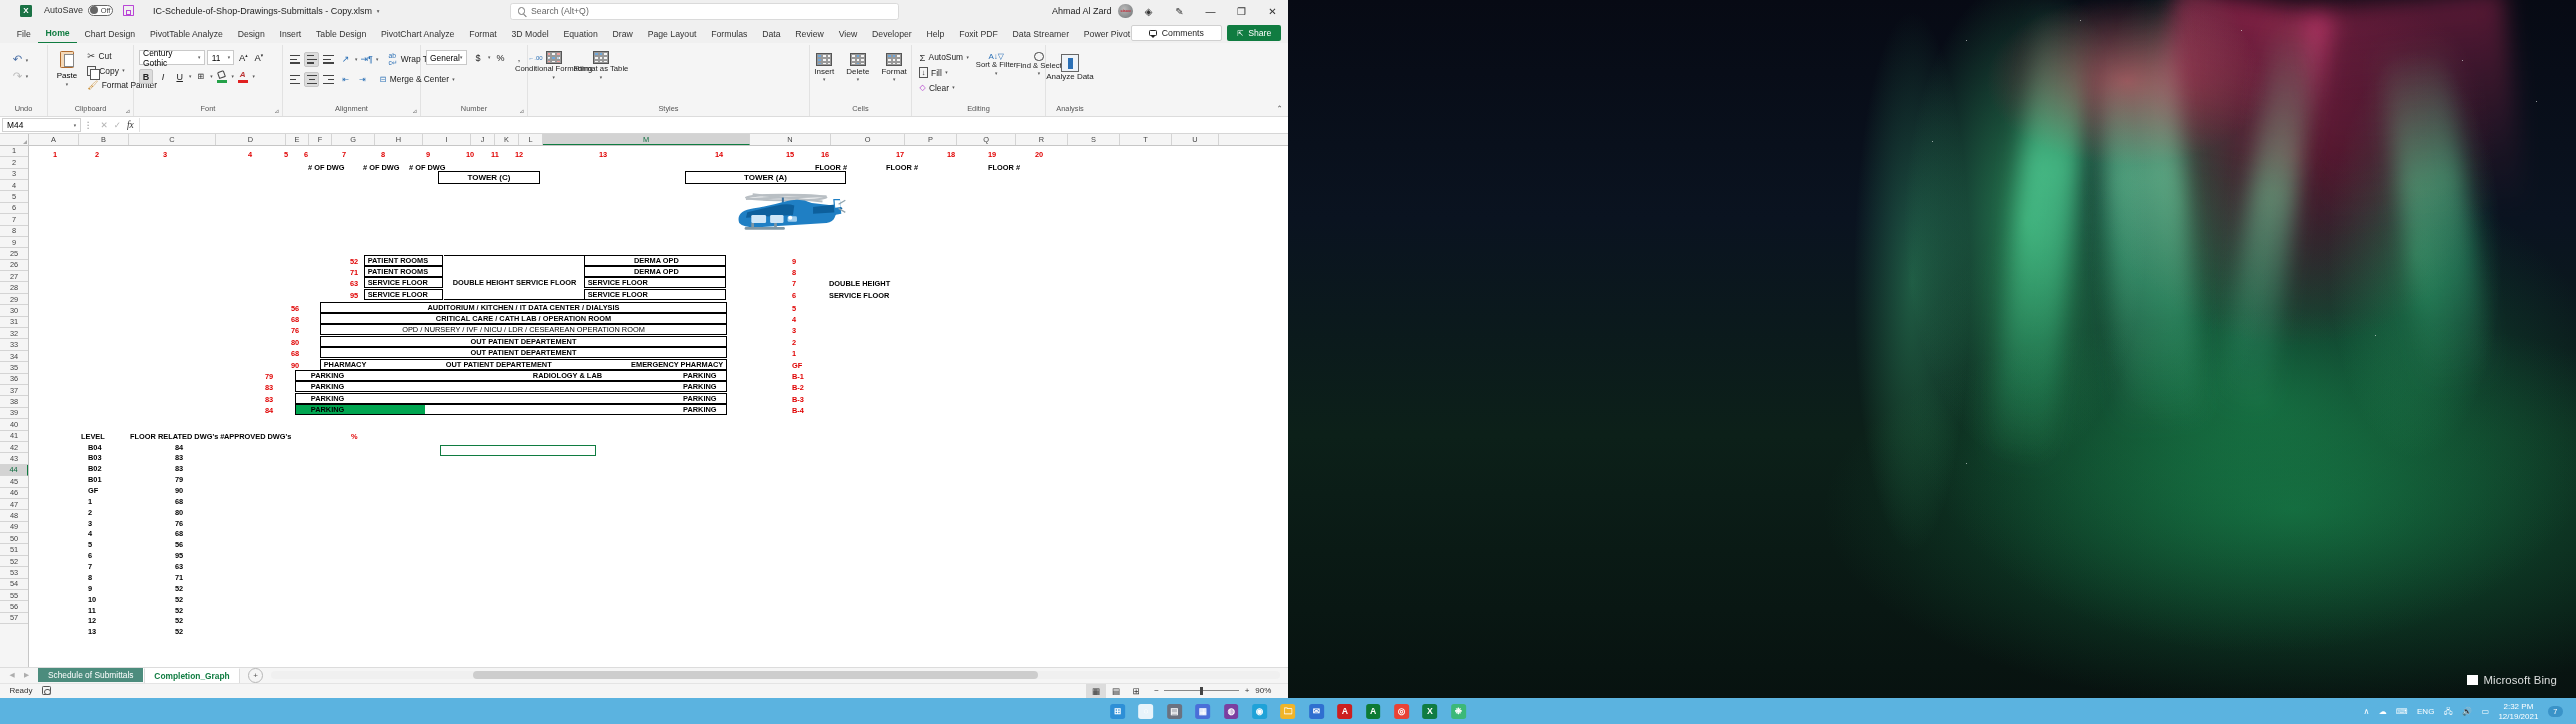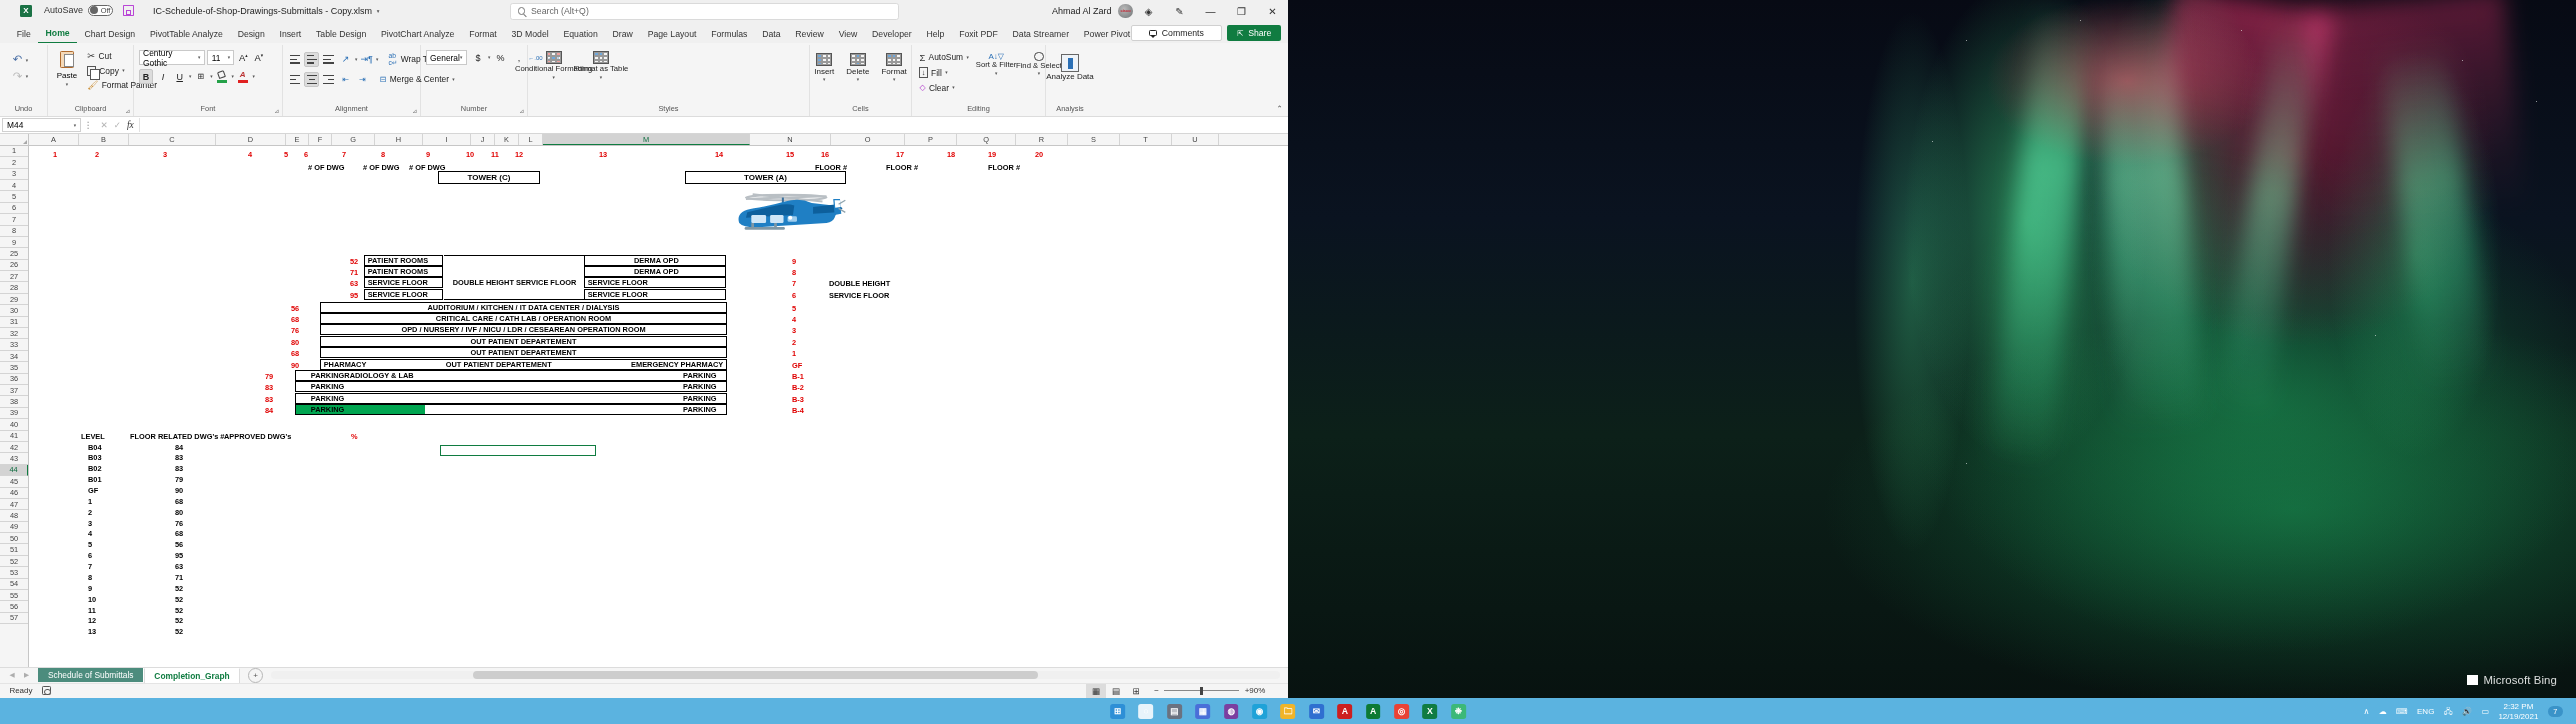--- a/index.html
+++ b/index.html
@@ -196,21 +196,21 @@
                font-size:8px; color:#333; border-top:0.7px solid #e4e4e4; }
   .sb-left { padding-left:9.4px; display:flex; align-items:center; gap:9.4px;}
   .rec-ico { width:8.7px; height:8.7px; border:0.9px solid #555; border-radius:1.3px; position:relative;}
   .rec-ico:after{content:"";position:absolute;right:-1.3px;bottom:-1.3px;width:4.7px;height:4.7px;border:0.9px solid #555;border-radius:50%;background:#f5f5f5;}
   .sb-right { margin-left:auto; display:flex; align-items:center; gap:0; padding-right:10.7px;}
   .view-btn { width:20px; height:14px; display:flex; align-items:center; justify-content:center; font-size:8.7px; color:#333;}
   .view-btn.on { background:#dcdcdc; }
   .zslider { display:flex; align-items:center; gap:5.4px; margin-left:8px; }
   .ztrack { width:75px; height:1px; background:#888; position:relative;}
   .zthumb { position:absolute; left:48%; top:-3.4px; width:2.7px; height:8px; background:#444;}
-  .zlevel { width:28px; text-align:left; font-size:8px;}
+  .zlevel { width:28px; text-align:center; font-size:8px;}
 
   
   #taskbar { position:absolute; left:0; bottom:0; width:2576px; height:27px; background:#5bb3e0;
              display:flex; align-items:center; }
   .tb-center { position:absolute; left:50%; transform:translateX(-50%); display:flex; align-items:center; gap:9.4px;}
   .tbi { width:19px; height:19px; position:relative; display:flex; align-items:center; justify-content:center;}
   .tb-sys { position:absolute; right:0; display:flex; align-items:center; gap:9.4px; padding-right:13.4px;
             color:#fff; font-size:8px;}
   .clock { line-height:1.15; text-align:center; font-size:8px; color:#fff;}
   .bellbadge { width:14.8px; height:11.4px; border-radius:6px; background:#3a93c8; color:#fff;
@@ -810,21 +810,21 @@
               <span style="font-size:7.4px;font-weight:bold">AUDITORIUM / KITCHEN / IT DATA CENTER / DIALYSIS</span>
             </div>
             <div class="tx red" style="left: 763px; top: 158px; font-size: 7.4px;">5</div>
             <div class="tx red" style="left: 262px; top: 169px; font-size: 7.4px;">68</div>
             <div style="position: absolute; left: 291px; top: 167px; width: 407px; height: 11.4px; border-width: 1.3px 1.3px 0.7px; border-style: solid; border-color: rgb(0, 0, 0); border-image: initial; background: rgb(255, 255, 255); display: flex; align-items: center; justify-content: center;">
               <span style="font-size:7.4px;font-weight:bold">CRITICAL CARE / CATH LAB / OPERATION ROOM</span>
             </div>
             <div class="tx red" style="left: 763px; top: 169px; font-size: 7.4px;">4</div>
             <div class="tx red" style="left: 262px; top: 180px; font-size: 7.4px;">76</div>
             <div style="position: absolute; left: 291px; top: 178px; width: 407px; height: 11.4px; border-width: 1.3px 1.3px 0.7px; border-style: solid; border-color: rgb(0, 0, 0); border-image: initial; background: rgb(255, 255, 255); display: flex; align-items: center; justify-content: center;">
-              <span style="font-size:7.4px;font-weight:bold">OPD / NURSERY / IVF / NICU / LDR / CESEAREAN OPERATION ROOM</span>
+              <span style="font-size:7.4px;font-weight:normal">OPD / NURSERY / IVF / NICU / LDR / CESEAREAN OPERATION ROOM</span>
             </div>
             <div class="tx red" style="left: 763px; top: 180px; font-size: 7.4px;">3</div>
             <div class="tx red" style="left: 262px; top: 192px; font-size: 7.4px;">80</div>
             <div style="position: absolute; left: 291px; top: 190px; width: 407px; height: 11.4px; border-width: 1.3px 1.3px 0.7px; border-style: solid; border-color: rgb(0, 0, 0); border-image: initial; background: rgb(255, 255, 255); display: flex; align-items: center; justify-content: center;">
               <span style="font-size:7.4px;font-weight:bold">OUT PATIENT DEPARTEMENT</span>
             </div>
             <div class="tx red" style="left: 763px; top: 192px; font-size: 7.4px;">2</div>
             <div class="tx red" style="left: 262px; top: 203px; font-size: 7.4px;">68</div>
             <div style="position: absolute; left: 291px; top: 201px; width: 407px; height: 11.4px; border-width: 1.3px 1.3px 0.7px; border-style: solid; border-color: rgb(0, 0, 0); border-image: initial; background: rgb(255, 255, 255); display: flex; align-items: center; justify-content: center;">
               <span style="font-size:7.4px;font-weight:bold">OUT PATIENT DEPARTEMENT</span>
@@ -833,21 +833,21 @@
             <div class="tx red" style="left: 262px; top: 215px; font-size: 7.4px;">90</div>
             <div style="position: absolute; left: 291px; top: 213px; width: 407px; height: 11.4px; border: 1.3px solid rgb(0, 0, 0); background: rgb(255, 255, 255); display: flex; align-items: center;">
               <span style="font-size:7.4px;font-weight:bold;padding-left:2.7px">PHARMACY</span>
               <span style="font-size:7.4px;font-weight:bold;flex:1;text-align:center">OUT PATIENT DEPARTEMENT</span>
               <span style="font-size:7.4px;font-weight:bold;padding-right:2.7px">EMERGENCY  PHARMACY</span>
             </div>
             <div class="tx red" style="left: 763px; top: 215px; font-size: 7.4px;">GF</div>
             <div class="tx red" style="left: 236px; top: 226px; font-size: 7.4px;">79</div>
             <div style="left: 266px; top: 224px; width: 432px; height: 11.4px; border: 1.3px solid rgb(0, 0, 0); background: rgb(255, 255, 255); display: flex; align-items: center; position: absolute;">
               <span style="font-size:7.4px;font-weight:bold;padding-left:14.8px;position:relative">PARKING</span>
-              <span style="font-size:7.4px;font-weight:bold;flex:1;text-align:left;position:relative;padding-right:81px">RADIOLOGY &amp; LAB</span>
+              <span style="font-size:7.4px;font-weight:bold;flex:1;text-align:right;position:relative;padding-right:81px">RADIOLOGY &amp; LAB</span>
               <span style="font-size:7.4px;font-weight:bold;padding-right:9.4px;position:relative">PARKING</span>
             </div>
             <div class="tx red" style="left: 763px; top: 226px; font-size: 7.4px;">B-1</div>
             <div class="tx red" style="left: 236px; top: 237px; font-size: 7.4px;">83</div>
             <div style="left: 266px; top: 235px; width: 432px; height: 11.4px; border: 1.3px solid rgb(0, 0, 0); background: rgb(255, 255, 255); display: flex; align-items: center; position: absolute;">
               <span style="font-size:7.4px;font-weight:bold;padding-left:14.8px;position:relative">PARKING</span>
               <span style="font-size:7.4px;font-weight:bold;flex:1;text-align:center;position:relative;padding-right:81px"></span>
               <span style="font-size:7.4px;font-weight:bold;padding-right:9.4px;position:relative">PARKING</span>
             </div>
             <div class="tx red" style="left: 763px; top: 237px; font-size: 7.4px;">B-2</div>

